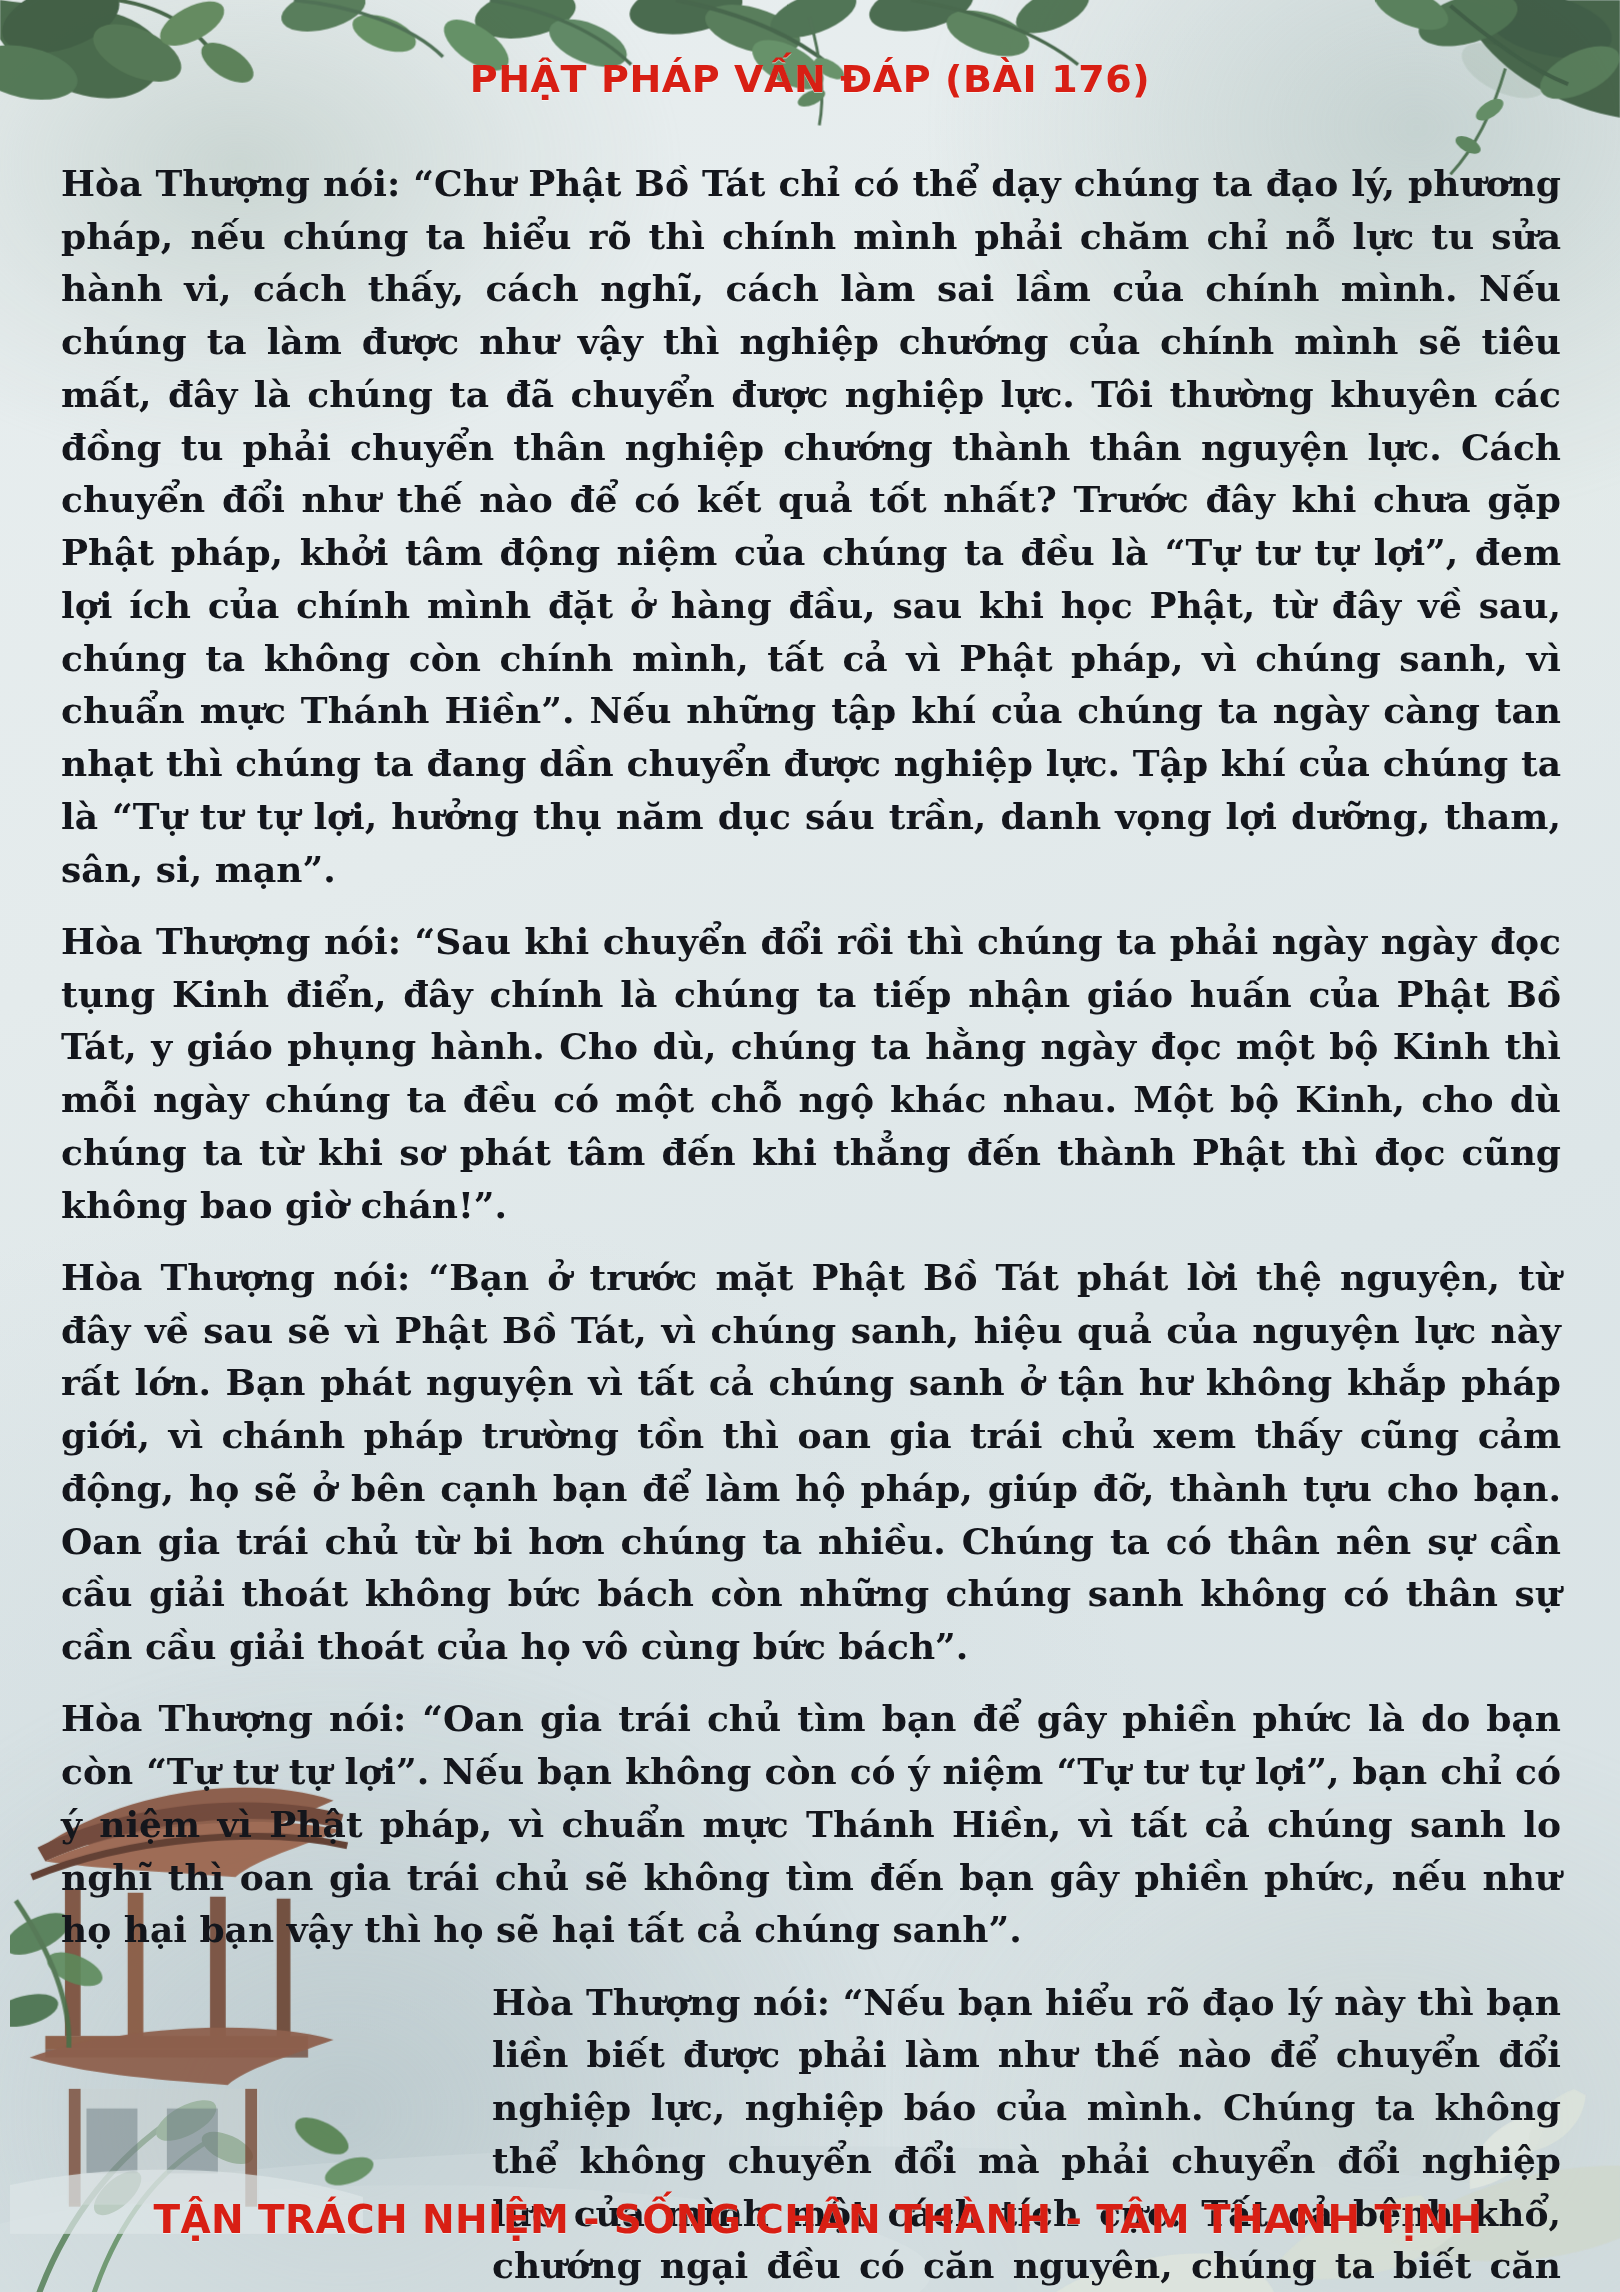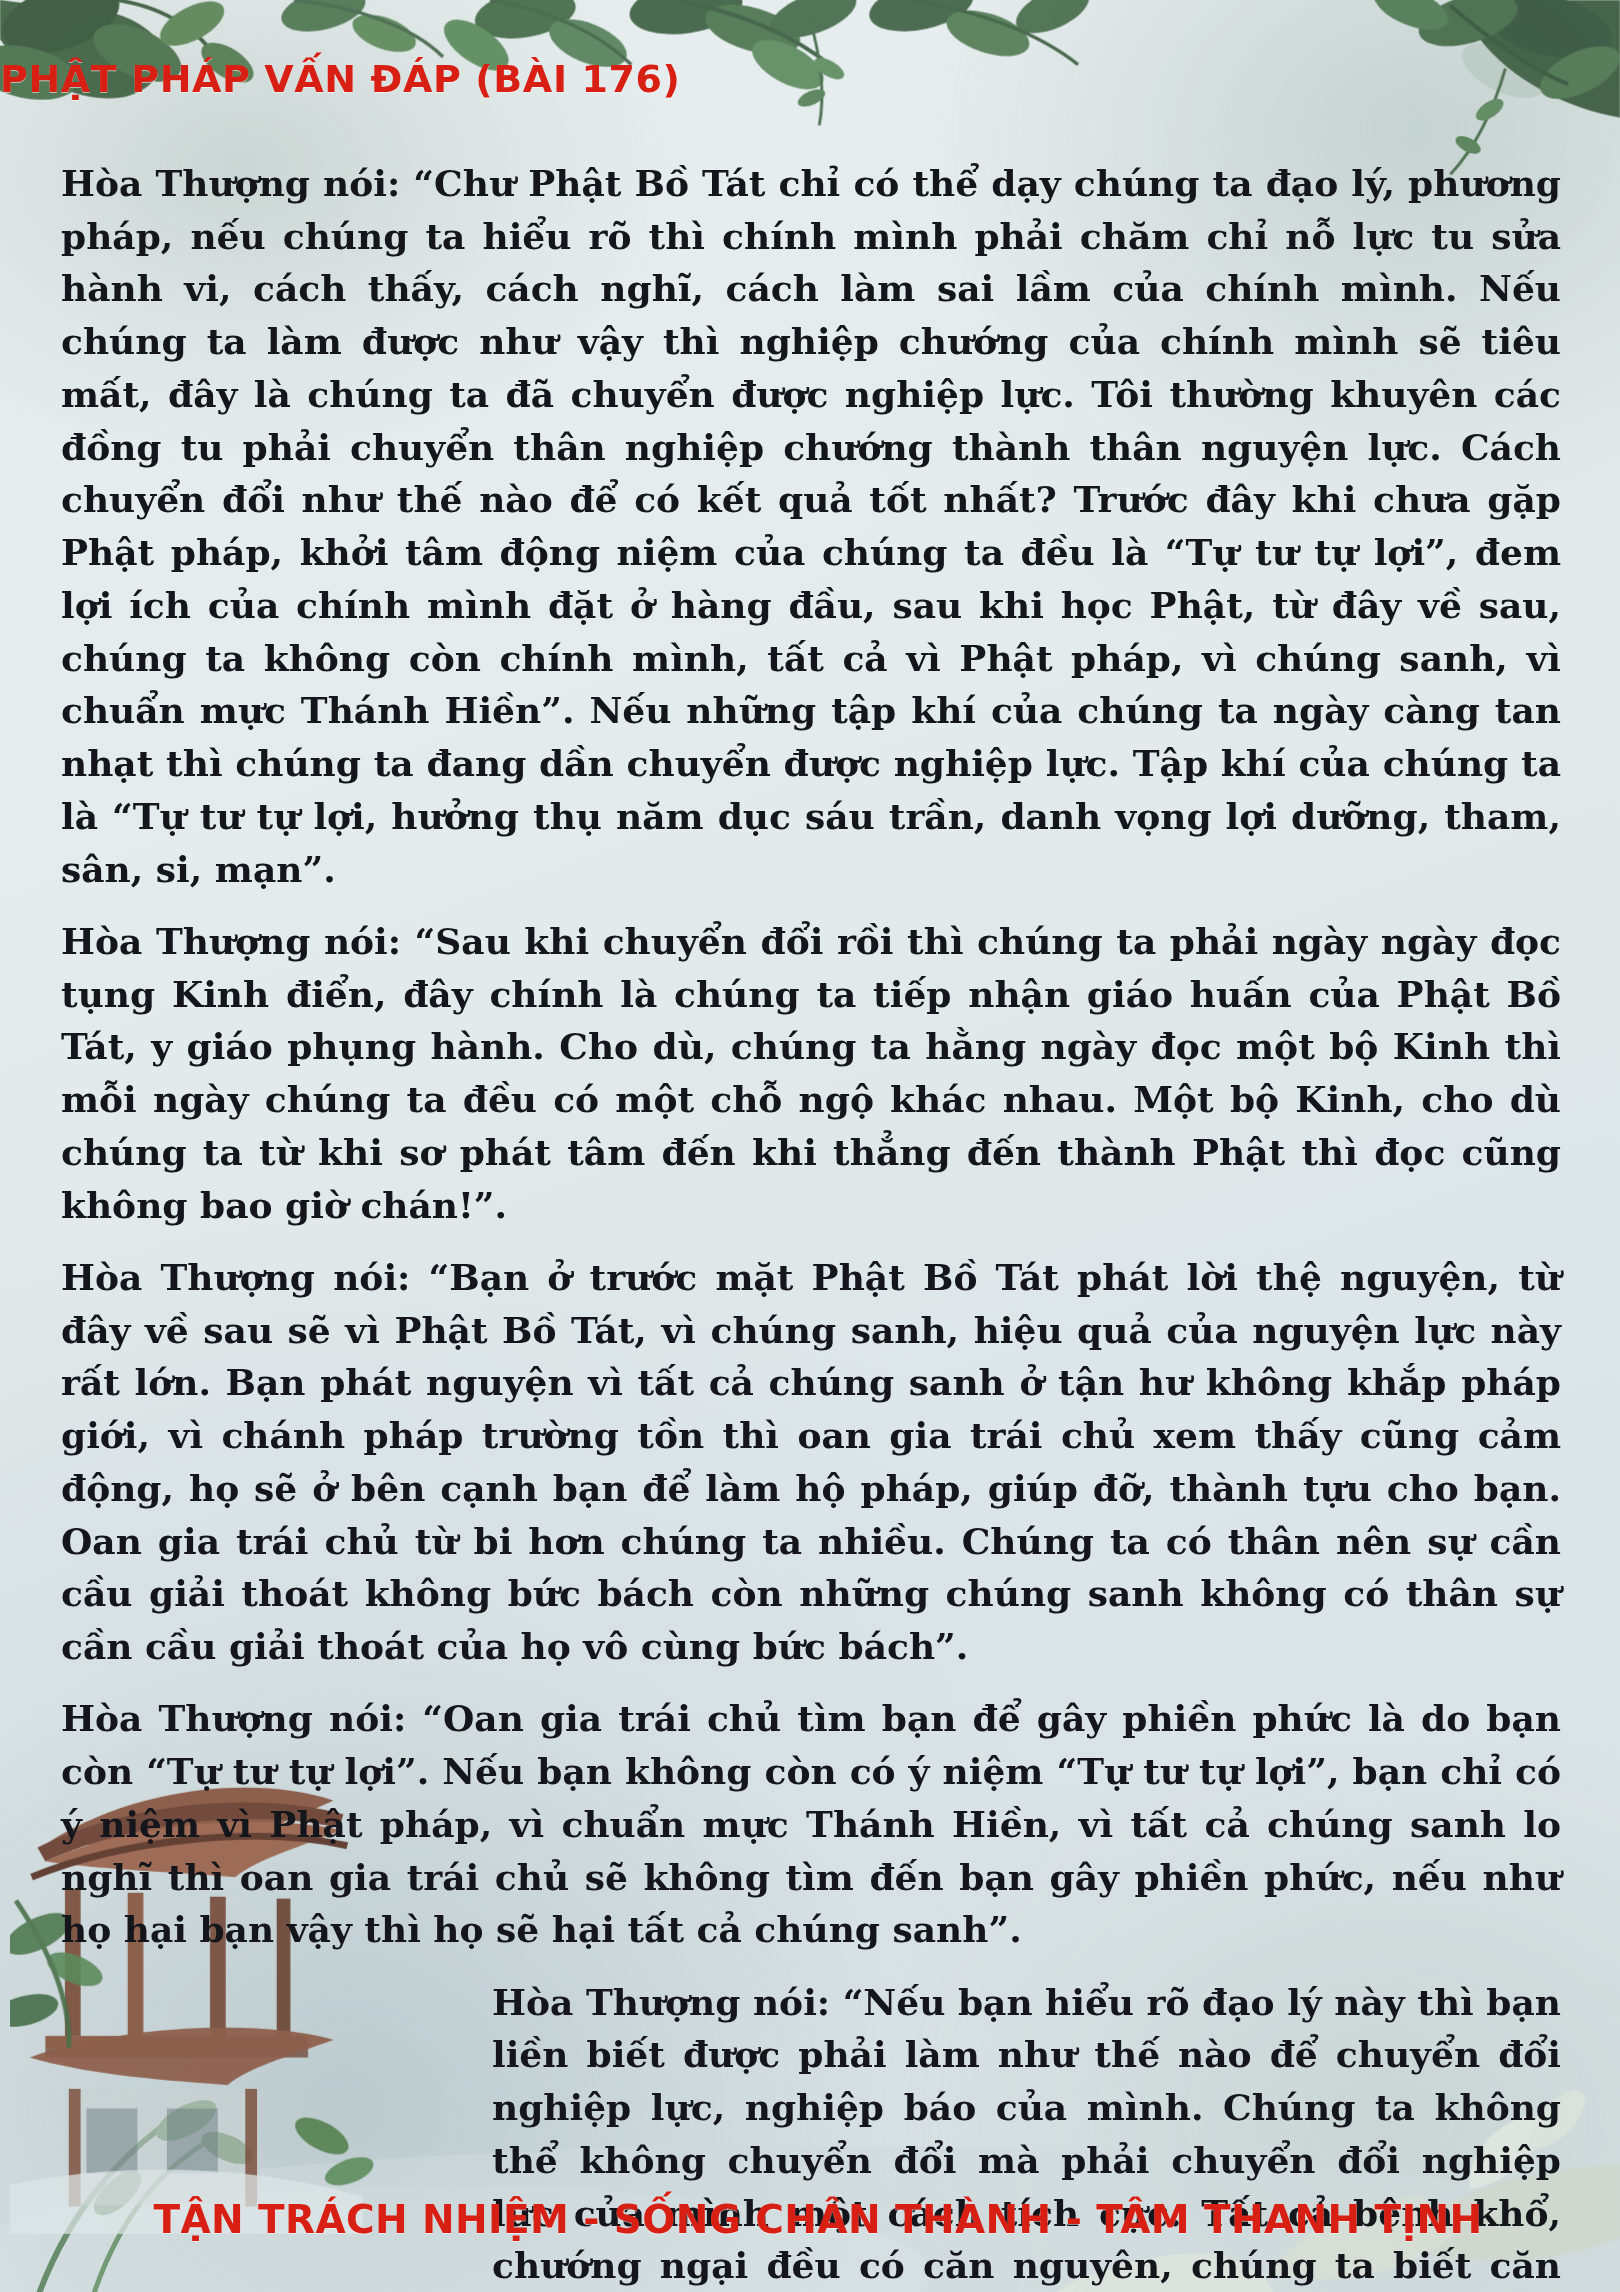--- a/index.html
+++ b/index.html
@@ -74,21 +74,21 @@
   .content {
     position: absolute;
     left: 0; top: 0;
     width: 1620px; height: 2293px;
   }
 
   .title {
     position: absolute;
     left: 0; top: 57px;
     width: 1620px;
-    text-align: left;
+    text-align: center;
     font-family: "DejaVu Sans", sans-serif;
     font-weight: bold;
     font-size: 38px;
     letter-spacing: 0.6px;
     color: #d81f14;
     text-shadow: 0 1px 0 rgba(255,255,255,0.55);
   }
 
   .body-wrap {
     position: absolute;

